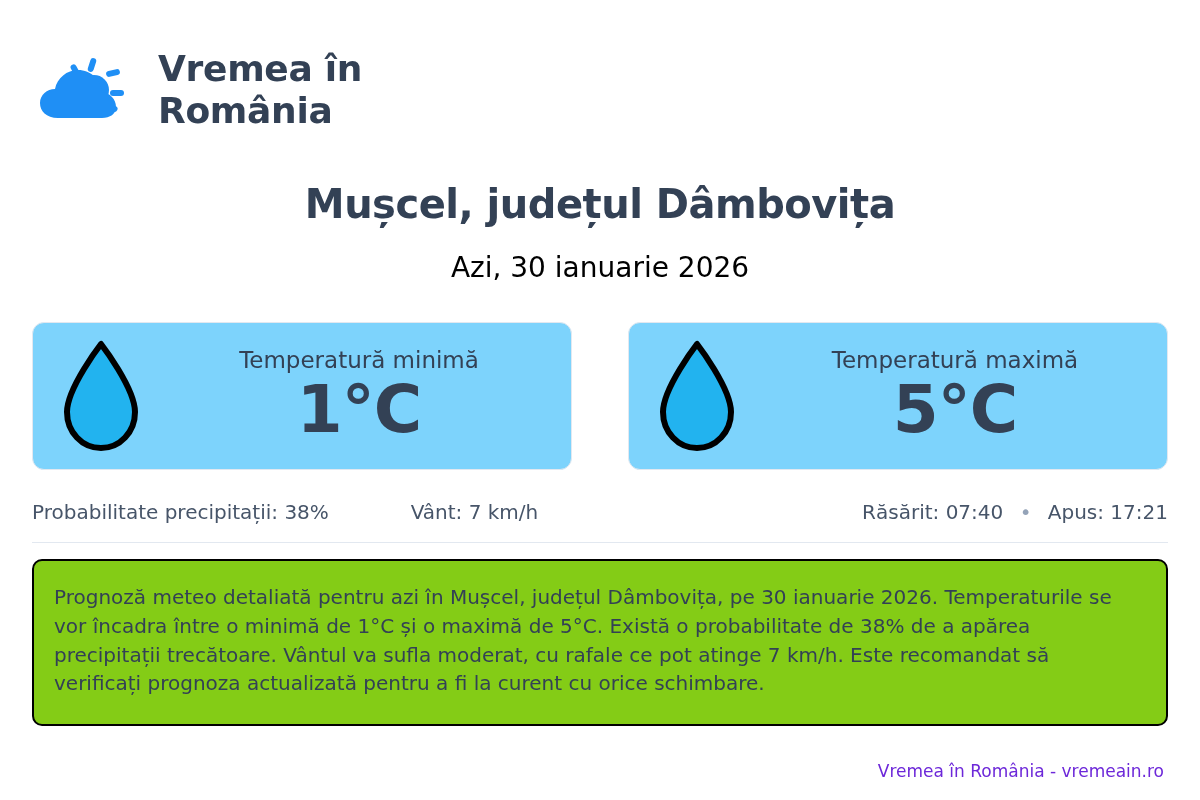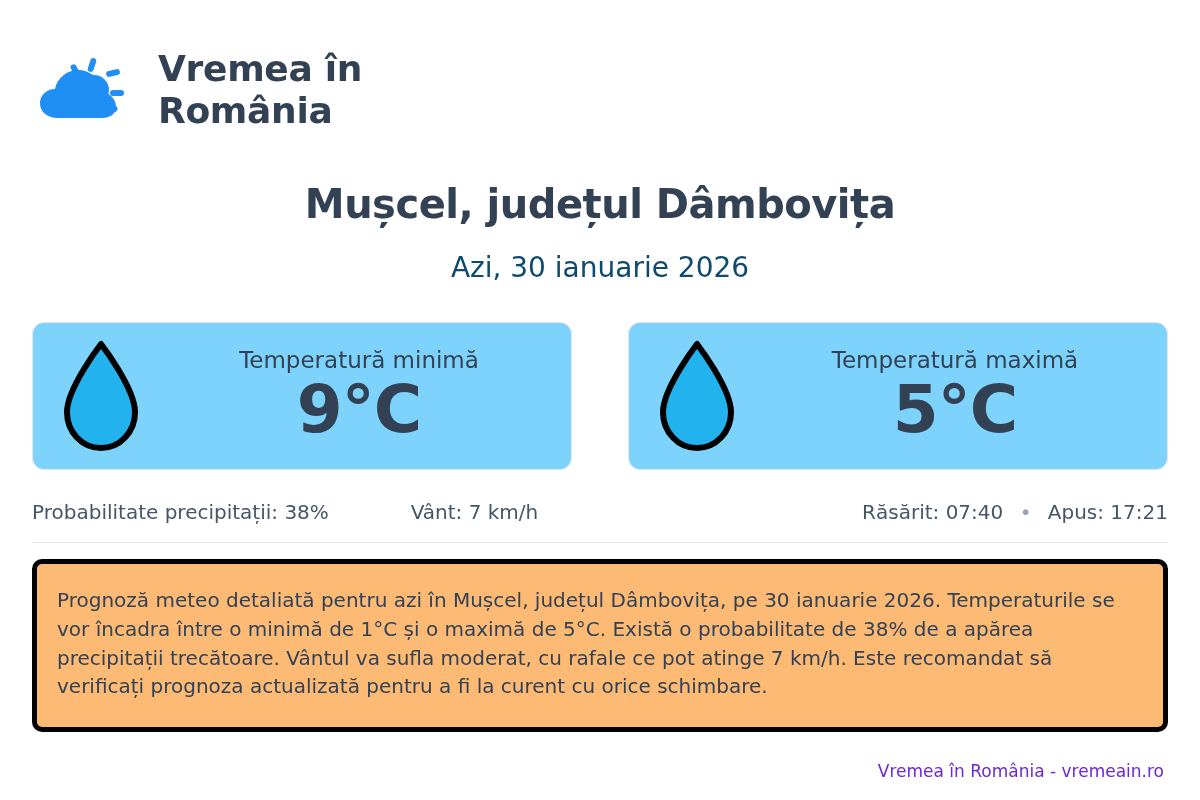--- a/index.html
+++ b/index.html
@@ -48,21 +48,21 @@
     text-align: center;
     font-size: 40px;
     font-weight: bold;
     color: #334155;
     letter-spacing: -0.5px;
   }
   .date-sub {
     margin: 24px 0 0 0;
     text-align: center;
     font-size: 28px;
-    color: #0c4a6e;
+    color: #000000;
     font-weight: normal;
   }
 
   
   .cards {
     display: flex;
     gap: 56px;
     padding: 0 32px;
     margin-top: 38px;
   }
@@ -114,22 +114,22 @@
     color: #475569;
   }
   .stat-left { flex: 1 1 0; text-align: left; }
   .stat-mid { flex: 1 1 0; }
   .stat-right { flex: 1 1 0; text-align: right; white-space: nowrap; }
   .dot-sep { margin: 0 10px; color: #94a3b8; }
 
   
   .desc {
     margin: 16px 32px 0 32px;
-    background: #fdba74;
-    border: 5px solid #000000;
+    background: #84cc16;
+    border: 2px solid #000000;
     border-radius: 10px;
     padding: 22px 26px 26px 20px;
     font-size: 20px;
     line-height: 1.44;
     color: #334155;
   }
 
   
   .footer {
     position: absolute;
@@ -171,21 +171,21 @@
   <div class="cards">
 
     <div class="card">
       <span class="drop">
         <svg viewBox="0 0 84 112" width="84" height="112" xmlns="http://www.w3.org/2000/svg">
           <path d="M42 4 C42 4 8 48 8 72 C8 92 23 108 42 108 C61 108 76 92 76 72 C76 48 42 4 42 4 Z" fill="#22b3ef" stroke="#000000" stroke-width="6" stroke-linejoin="round"></path>
         </svg>
       </span>
       <div class="card-text">
         <div class="card-label">Temperatură minimă</div>
-        <div class="card-value">9°C</div>
+        <div class="card-value">1°C</div>
       </div>
     </div>
 
     <div class="card">
       <span class="drop">
         <svg viewBox="0 0 84 112" width="84" height="112" xmlns="http://www.w3.org/2000/svg">
           <path d="M42 4 C42 4 8 48 8 72 C8 92 23 108 42 108 C61 108 76 92 76 72 C76 48 42 4 42 4 Z" fill="#22b3ef" stroke="#000000" stroke-width="6" stroke-linejoin="round"></path>
         </svg>
       </span>
       <div class="card-text">

